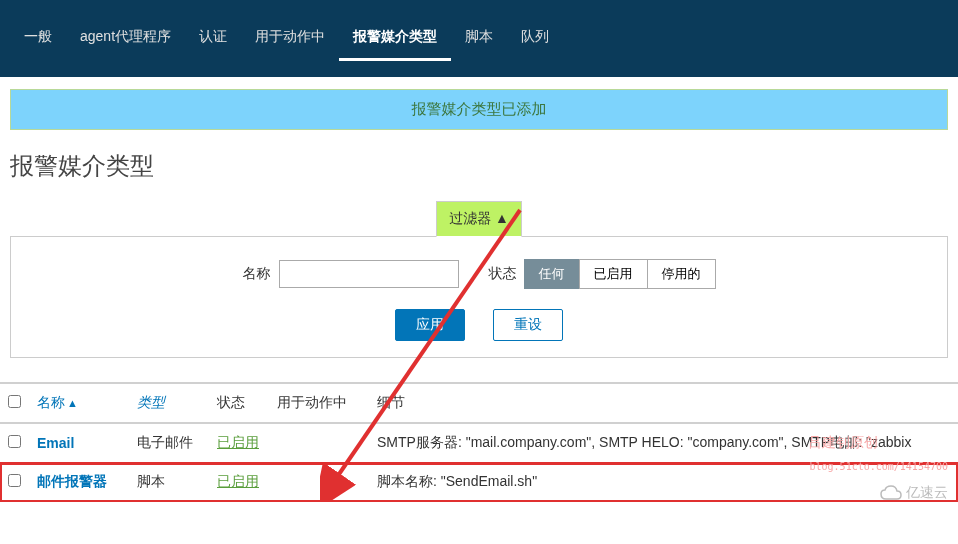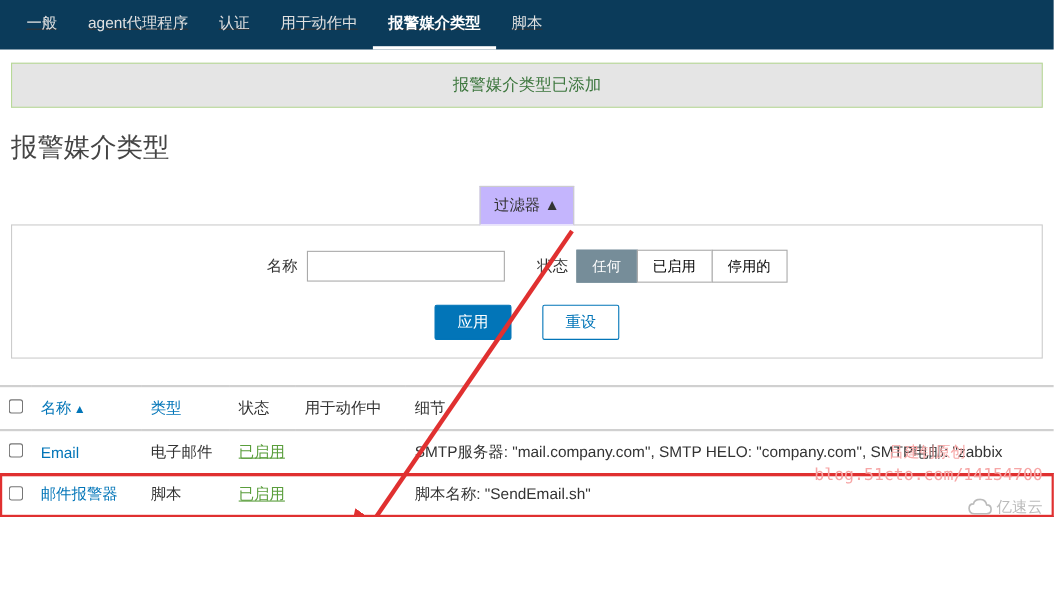--- a/index.html
+++ b/index.html
@@ -1,77 +1,78 @@
 <!DOCTYPE html>
 <html><head>
 <meta charset="utf-8">
 <style>
   * { box-sizing: border-box; margin: 0; padding: 0; }
   body { font-family: Arial, "Microsoft YaHei", sans-serif; font-size: 14px; color: #333; background: #fff; width: 958px; }
   
-  .tabs { background: #0b3b5a; display: flex; padding: 0 10px; text-decoration: underline; }
+  .tabs { background: #0b3b5a; display: flex; padding: 16px 10px; }
   .tab { padding: 12px 14px; color: #e0e0e0; cursor: pointer; }
   .tab.active { color: #fff; border-bottom: 3px solid #fff; font-weight: bold; }
   
-  .msg { background: #e5e5e5; border: 1px solid #b8d998; padding: 10px; margin: 12px 10px; text-align: center; color: #3c763d; font-size: 15px; }
+  .msg { background: #7dd3fc; border: 1px solid #b8d998; padding: 10px; margin: 12px 10px; text-align: center; color: #3c763d; font-size: 15px; }
   
   .page-title { font-size: 24px; font-weight: 500; color: #444; padding: 8px 10px 18px; }
   
   .filter-panel { border: 1px solid #ccc; margin: 0 10px; position: relative; background: #fff; }
   .filter-tab-row { text-align: center; position: relative; height: 0; }
-  .filter-tab { display: inline-block; border: 1px solid #ccc; border-bottom: 1px solid #fff; padding: 8px 12px; background: #c4b5fd; position: relative; top: -36px; font-size: 14px; }
+  .filter-tab { display: inline-block; border: 1px solid #ccc; border-bottom: 1px solid #fff; padding: 8px 12px; background: #bef264; position: relative; top: -36px; font-size: 14px; }
   .filter-body { padding: 22px 20px 16px; text-align: center; }
   .filter-row { display: flex; justify-content: center; align-items: center; gap: 30px; margin-bottom: 20px; }
   .field-group { display: flex; align-items: center; gap: 8px; }
   .label { color: #333; }
   .text-input { border: 1px solid #aaa; padding: 5px 6px; width: 180px; height: 28px; font-size: 14px; }
   .seg { display: flex; }
   .seg button { border: 1px solid #aaa; background: #fff; padding: 5px 14px; font-size: 13px; cursor: pointer; margin-left: -1px; }
   .seg button.active { background: #768d99; color: #fff; border-color: #768d99; }
   .btn-row { display: flex; justify-content: center; gap: 28px; }
   .btn { border: 1px solid #0275b8; padding: 6px 20px; cursor: pointer; font-size: 14px; border-radius: 2px; }
   .btn-primary { background: #0275b8; color: #fff; }
   .btn-secondary { background: #fff; color: #0275b8; }
   
   .table-wrap { margin: 24px 0 0 0; }
   table { width: 100%; border-collapse: collapse; }
   th, td { text-align: left; padding: 10px 8px; border-bottom: 1px solid #4c1d95; }
   th { font-weight: normal; color: #333; }
   th.link, td.link a { color: #0275b8; }
-  td.link a { text-decoration: none; }
+  td.link a { text-decoration: none; font-weight: bold; }
   thead tr { border-top: 2px solid #d0d0d0; border-bottom: 2px solid #d0d0d0; }
   .status-enabled { color: #5a9e3c; }
   .checkbox-cell { width: 28px; text-align: center; }
   .col-name { width: 100px; }
-  .col-type { width: 80px; }
+  .col-type { width: 80px; font-style: italic; }
   .col-status { width: 60px; }
   .col-action { width: 100px; }
   .sort-indicator { color: #0275b8; font-size: 11px; margin-left: 2px; }
   
   .watermark1 { position: absolute; right: 80px; bottom: 50px; color: #f7a6a6; font-family: "SimSun", serif; font-size: 14px; pointer-events: none; }
-  .watermark2 { position: absolute; right: 10px; bottom: 30px; color: #f7a6a6; font-family: monospace; font-size: 15px; pointer-events: none; }
+  .watermark2 { position: absolute; right: 10px; bottom: 30px; color: #f7a6a6; font-family: monospace; font-size: 10px; pointer-events: none; }
   .cloud-logo { position: absolute; right: 10px; bottom: 0px; color: #bbb; font-size: 14px; display: flex; align-items: center; gap: 4px; }
   
   .highlight-row { outline: 3px solid #e03030; outline-offset: -2px; }
   
   .arrow-svg { position: absolute; pointer-events: none; }
   .container { position: relative; }
 </style>
 </head>
 <body>
 
 <div class="container">
 
 <div class="tabs">
   <div class="tab">一般</div>
   <div class="tab">agent代理程序</div>
   <div class="tab">认证</div>
   <div class="tab">用于动作中</div>
   <div class="tab active">报警媒介类型</div>
   <div class="tab">脚本</div>
+  <div class="tab">队列</div>
 </div>
 
 <div class="msg">报警媒介类型已添加</div>
 
 <h1 class="page-title">报警媒介类型</h1>
 
 <div style="height:36px;"></div>
 <div class="filter-panel">
   <div class="filter-tab-row">
     <div class="filter-tab">过滤器 ▲</div>

